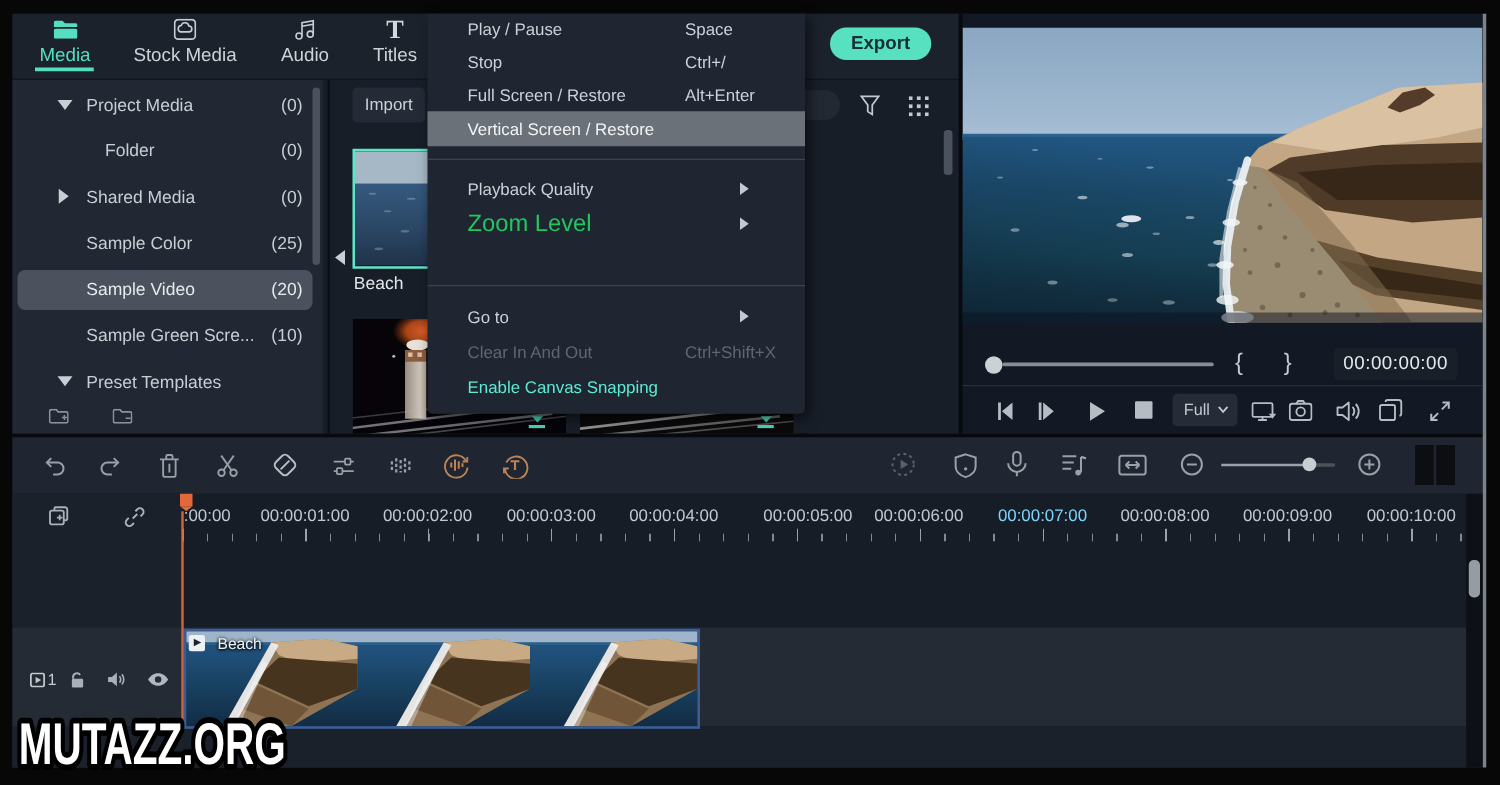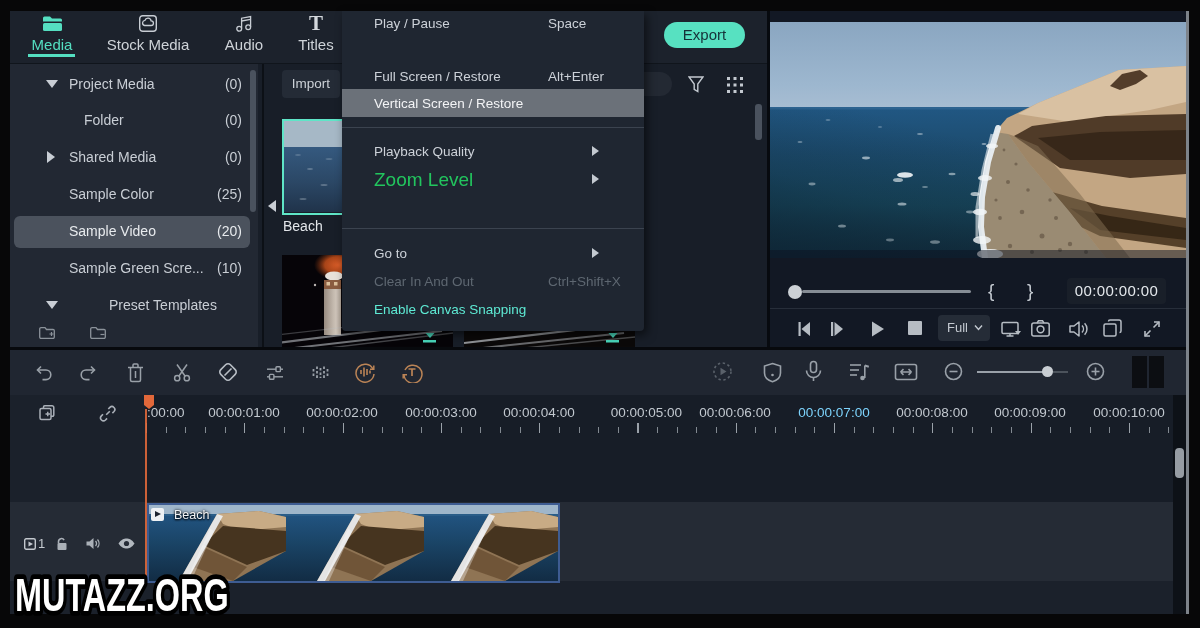--- a/index.html
+++ b/index.html
@@ -44,21 +44,21 @@
       <circle cx="12.2" cy="12.3" r="2.4" fill="none" stroke="#c8cdd4" stroke-width="1.3"></circle>
       <path d="M5.6 13.6 V3.2 L14.6 1.6 V12" fill="none" stroke="#c8cdd4" stroke-width="1.3"></path>
       <path d="M5.6 6 L14.6 4.4" stroke="#c8cdd4" stroke-width="1.3"></path>
     </svg>
   </div>
   <div class="ab" style="left:204px;top:36px;width:80px;text-align:center;color:#ced3d8;font-size:15px;">Audio</div>
 
   <div class="ab" style="left:306px;top:13px;width:20px;height:20px;color:#d4d8dd;font-family:'Liberation Serif',serif;font-size:21px;font-weight:bold;text-align:center;line-height:20px;">T</div>
   <div class="ab" style="left:276px;top:36px;width:80px;text-align:center;color:#ced3d8;font-size:15px;">Titles</div>
 
-  <div class="ab" style="left:664px;top:22px;width:81px;height:26px;border-radius:13px;background:#57e1c1;color:#163038;font-size:15px;font-weight:normal;text-align:center;line-height:26px;">Export</div>
+  <div class="ab" style="left:664px;top:22px;width:81px;height:26px;border-radius:13px;background:#57e1c1;color:#163038;font-size:15px;font-weight:bold;text-align:center;line-height:26px;">Export</div>
 
   <div class="ab" style="left:10px;top:64px;width:248px;height:283px;background:#222833;"></div>
   <div class="ab" style="left:262px;top:64px;width:2px;height:283px;background:#0c1016;"></div>
 
   <div class="ab" style="left:14px;top:216px;width:236px;height:32px;border-radius:6px;background:#4b525d;"></div>
 
   <div class="ab txt" style="left:10px;top:75px;width:248px;height:20px;">
     <span class="ab" style="left:36px;top:5px;width:0;height:0;border-left:6px solid transparent;border-right:6px solid transparent;border-top:8px solid #c9ced5;"></span>
     <span class="ab" style="left:59px;top:1px;">Project Media</span>
     <span class="ab" style="right:16px;top:1px;">(0)</span>
@@ -79,21 +79,21 @@
   <div class="ab txt" style="left:10px;top:222px;width:248px;height:20px;color:#e8ebee;">
     <span class="ab" style="left:59px;top:1px;">Sample Video</span>
     <span class="ab" style="right:16px;top:1px;">(20)</span>
   </div>
   <div class="ab txt" style="left:10px;top:259px;width:248px;height:20px;">
     <span class="ab" style="left:59px;top:1px;">Sample Green Scre...</span>
     <span class="ab" style="right:16px;top:1px;">(10)</span>
   </div>
   <div class="ab txt" style="left:10px;top:296px;width:248px;height:20px;">
     <span class="ab" style="left:36px;top:5px;width:0;height:0;border-left:6px solid transparent;border-right:6px solid transparent;border-top:8px solid #c9ced5;"></span>
-    <span class="ab" style="left:59px;top:1px;margin-left:40px;">Preset Templates</span>
+    <span class="ab" style="left:59px;top:1px;">Preset Templates</span>
   </div>
 
   <div class="ab" style="left:39px;top:327px;">
     <svg width="16" height="12" viewBox="0 0 16 12">
         <path d="M0.7 2 a1.3 1.3 0 0 1 1.3-1.3 H6 l1.5 1.8 H14 a1.3 1.3 0 0 1 1.3 1.3 V10 a1.3 1.3 0 0 1 -1.3 1.3 H2 A1.3 1.3 0 0 1 0.7 10 Z" fill="none" stroke="#8b929a" stroke-width="1.3"></path>
         <path d="M10.5 7 h4 M12.5 5 v4" stroke="#8b929a" stroke-width="1.2"></path>
       </svg>
   </div>
   <div class="ab" style="left:90px;top:327px;">
     <svg width="16" height="12" viewBox="0 0 16 12">
@@ -592,20 +592,21 @@
 
   <div class="ab" style="left:144px;top:395px;width:10px;height:10px;background:#e2683a;"></div>
   <div class="ab" style="left:144px;top:405px;width:0;height:0;border-left:5px solid transparent;border-right:5px solid transparent;border-top:4px solid #e2683a;"></div>
   <div class="ab" style="left:145px;top:409px;width:2px;height:174px;background:rgba(224,104,58,0.9);"></div>
 
   <div class="ab" style="left:1173px;top:395px;width:13px;height:219px;background:#0d1117;"></div>
   <div class="ab" style="left:1175px;top:448px;width:9px;height:30px;border-radius:4px;background:#969ca3;"></div>
 
   <div class="ab" style="left:342px;top:11px;width:302px;height:320px;background:#1f2631;border-radius:0 0 4px 4px;box-shadow:3px 4px 10px rgba(0,0,0,0.55);z-index:10;">
     <div class="ab" style="left:0;top:0px;width:100%;height:26px;line-height:26px;font-size:13.5px;color:#ccd1d8;"><span style="margin-left:32px;">Play / Pause</span><span class="ab" style="left:206px;">Space</span></div>
+    <div class="ab" style="left:0;top:25px;width:100%;height:27px;line-height:27px;font-size:13.5px;color:#ccd1d8;"><span style="margin-left:32px;">Stop</span><span class="ab" style="left:206px;">Ctrl+/</span></div>
     <div class="ab" style="left:0;top:52px;width:100%;height:27px;line-height:27px;font-size:13.5px;color:#ccd1d8;"><span style="margin-left:32px;">Full Screen / Restore</span><span class="ab" style="left:206px;">Alt+Enter</span></div>
     <div class="ab" style="left:0;top:78px;width:302px;height:28px;background:#6b7179;"></div>
     <div class="ab" style="left:0;top:79px;width:100%;height:27px;line-height:27px;font-size:13.5px;color:#f3f4f6;"><span style="margin-left:32px;">Vertical Screen / Restore</span></div>
     <div class="ab" style="left:0;top:116px;width:100%;height:1px;background:#3b434f;"></div>
     <div class="ab" style="left:0;top:127px;width:100%;height:27px;line-height:27px;font-size:13.5px;color:#ccd1d8;"><span style="margin-left:32px;">Playback Quality</span><span class="ab" style="left:250px;top:8px;width:0;height:0;border-top:5px solid transparent;border-bottom:5px solid transparent;border-left:7px solid #c3c9d0;"></span></div>
     <div class="ab" style="left:0;top:155px;width:100%;height:27px;line-height:27px;font-size:19px;color:#22c55e;"><span style="margin-left:32px;">Zoom Level</span><span class="ab" style="left:250px;top:8px;width:0;height:0;border-top:5px solid transparent;border-bottom:5px solid transparent;border-left:7px solid #c3c9d0;"></span></div>
     <div class="ab" style="left:0;top:217px;width:100%;height:1px;background:#3b434f;"></div>
     <div class="ab" style="left:0;top:229px;width:100%;height:27px;line-height:27px;font-size:13.5px;color:#ccd1d8;"><span style="margin-left:32px;">Go to</span><span class="ab" style="left:250px;top:8px;width:0;height:0;border-top:5px solid transparent;border-bottom:5px solid transparent;border-left:7px solid #c3c9d0;"></span></div>
     <div class="ab" style="left:0;top:257px;width:100%;height:27px;line-height:27px;font-size:13.5px;color:#5e6771;"><span style="margin-left:32px;">Clear In And Out</span><span class="ab" style="left:206px;">Ctrl+Shift+X</span></div>
     <div class="ab" style="left:0;top:285px;width:100%;height:27px;line-height:27px;font-size:13.5px;color:#5eead4;"><span style="margin-left:32px;">Enable Canvas Snapping</span></div>

